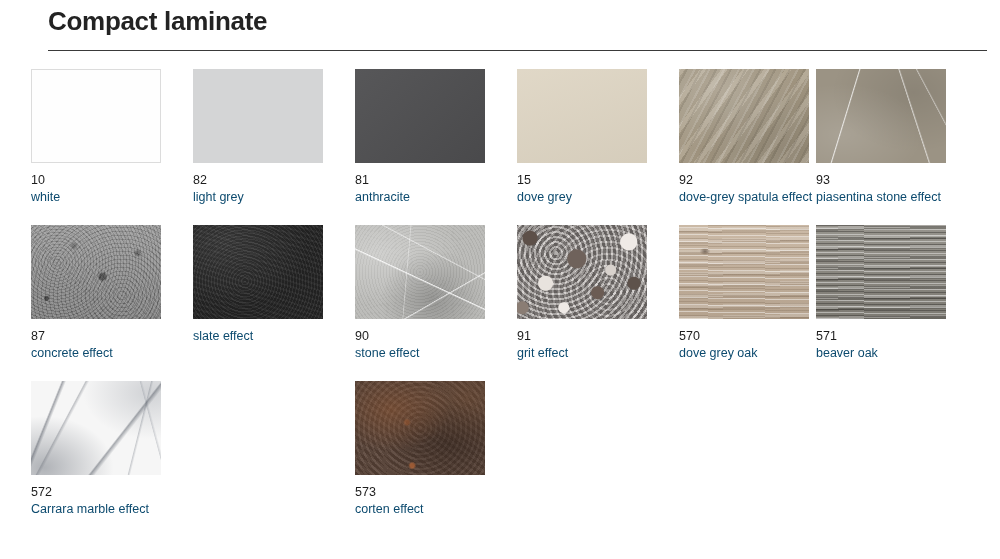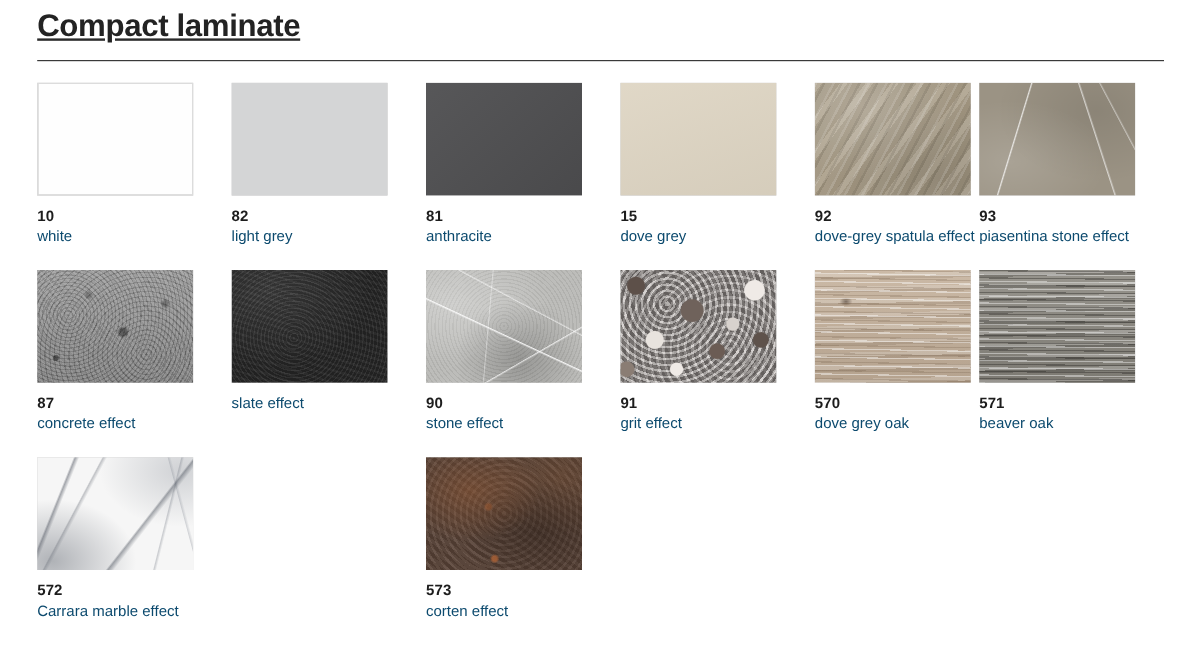--- a/index.html
+++ b/index.html
@@ -20,24 +20,23 @@
   .page {
     position: absolute;
     left: 0; top: 0;
     width: 1000px;
     height: 559px;
     background: #ffffff;
   }
 
   .header {
     position: absolute;
-    left: 31px;
+    left: 48px;
     top: 4px;
     width: 939px;
-    text-decoration: underline;
   }
   .page-title {
     font-size: 26px;
     font-weight: bold;
     letter-spacing: -0.3px;
     color: #232323;
     margin: 0;
     padding: 0 0 4px 0;
     line-height: 34px;
   }
@@ -85,21 +84,21 @@
   .swatch.bordered {
     border: 1px solid #dcdcdc;
   }
 
   .label {
     margin-top: 9px;
     width: 150px;
   }
   .code {
     font-size: 12.5px;
-    font-weight: bold;
+    font-weight: normal;
     color: #1d1d1d;
     line-height: 16px;
     letter-spacing: 0.1px;
   }
   .name {
     font-size: 12.5px;
     font-weight: normal;
     color: #0c4a6e;
     line-height: 16px;
     margin-top: 1px;

